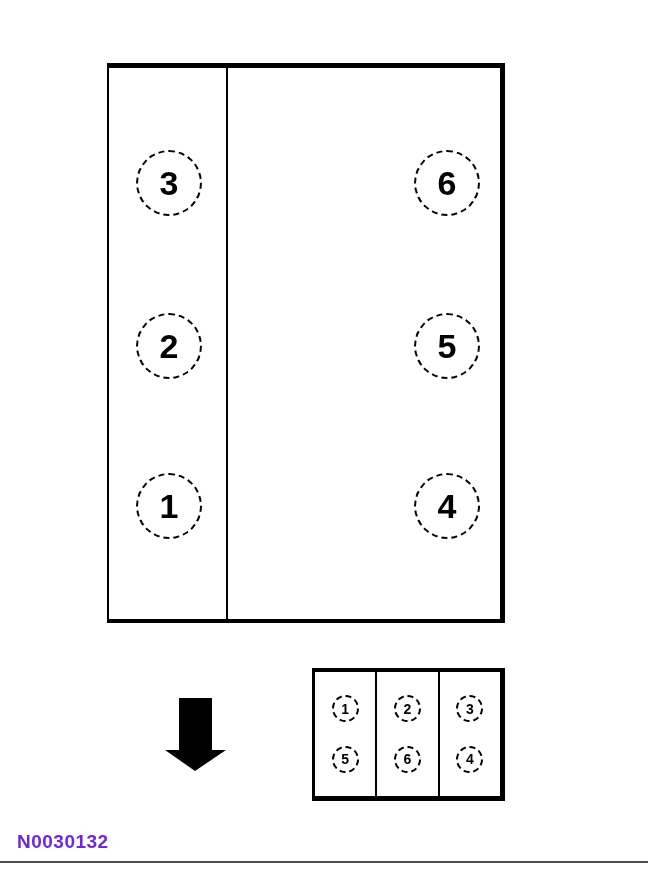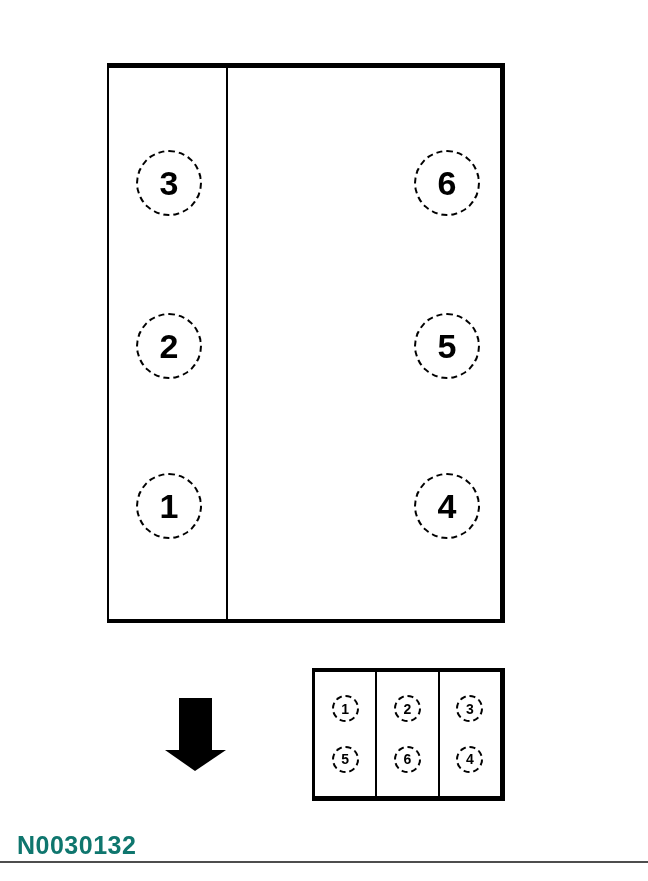--- a/index.html
+++ b/index.html
@@ -91,24 +91,24 @@
     border-radius: 50%;
     display: flex; align-items: center; justify-content: center;
     font-size: 14px; font-weight: 700; color: #000000;
     background: #ffffff;
   }
 
   
   .figure-id {
     position: absolute;
     left: 17px; top: 831px;
-    font-size: 25px;
+    font-size: 19px;
     font-weight: 700;
     letter-spacing: 0.5px;
-    color: #0f766e;
+    color: #6d28d9;
   }
   .bottom-rule {
     position: absolute;
     left: 0; top: 861px;
     width: 648px; height: 2px;
     background: #4d4d4d;
   }
 </style>
 </head>
 <body>

